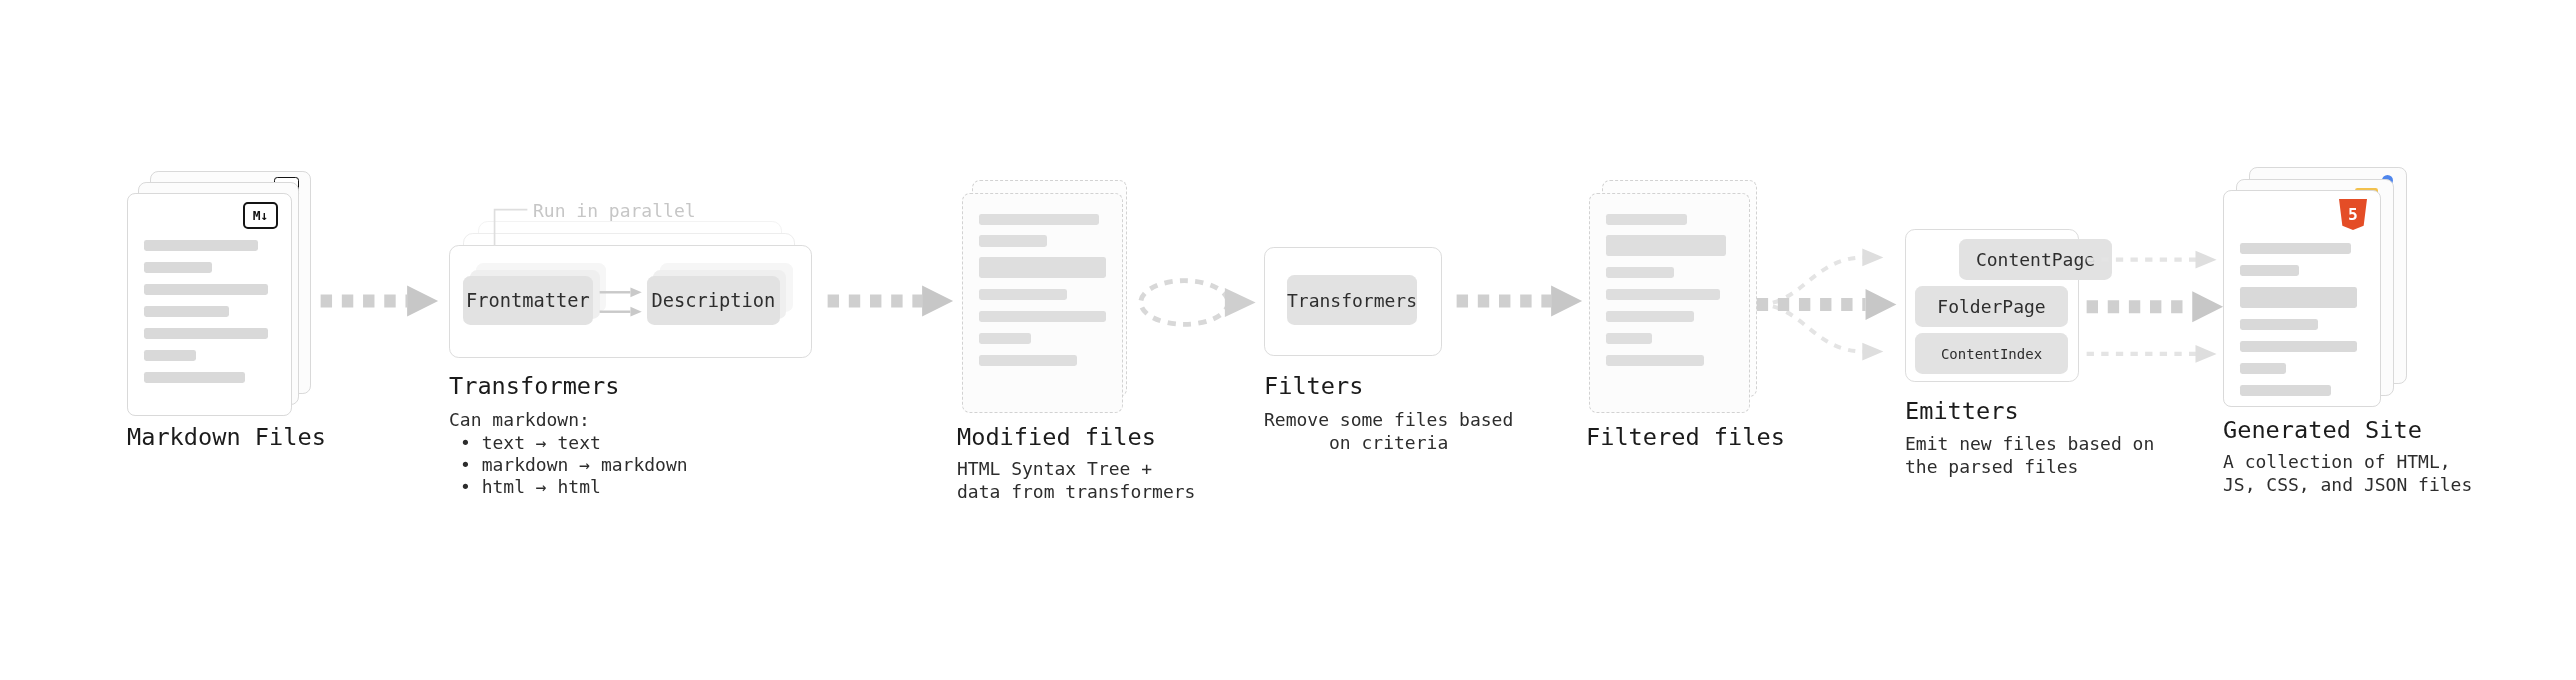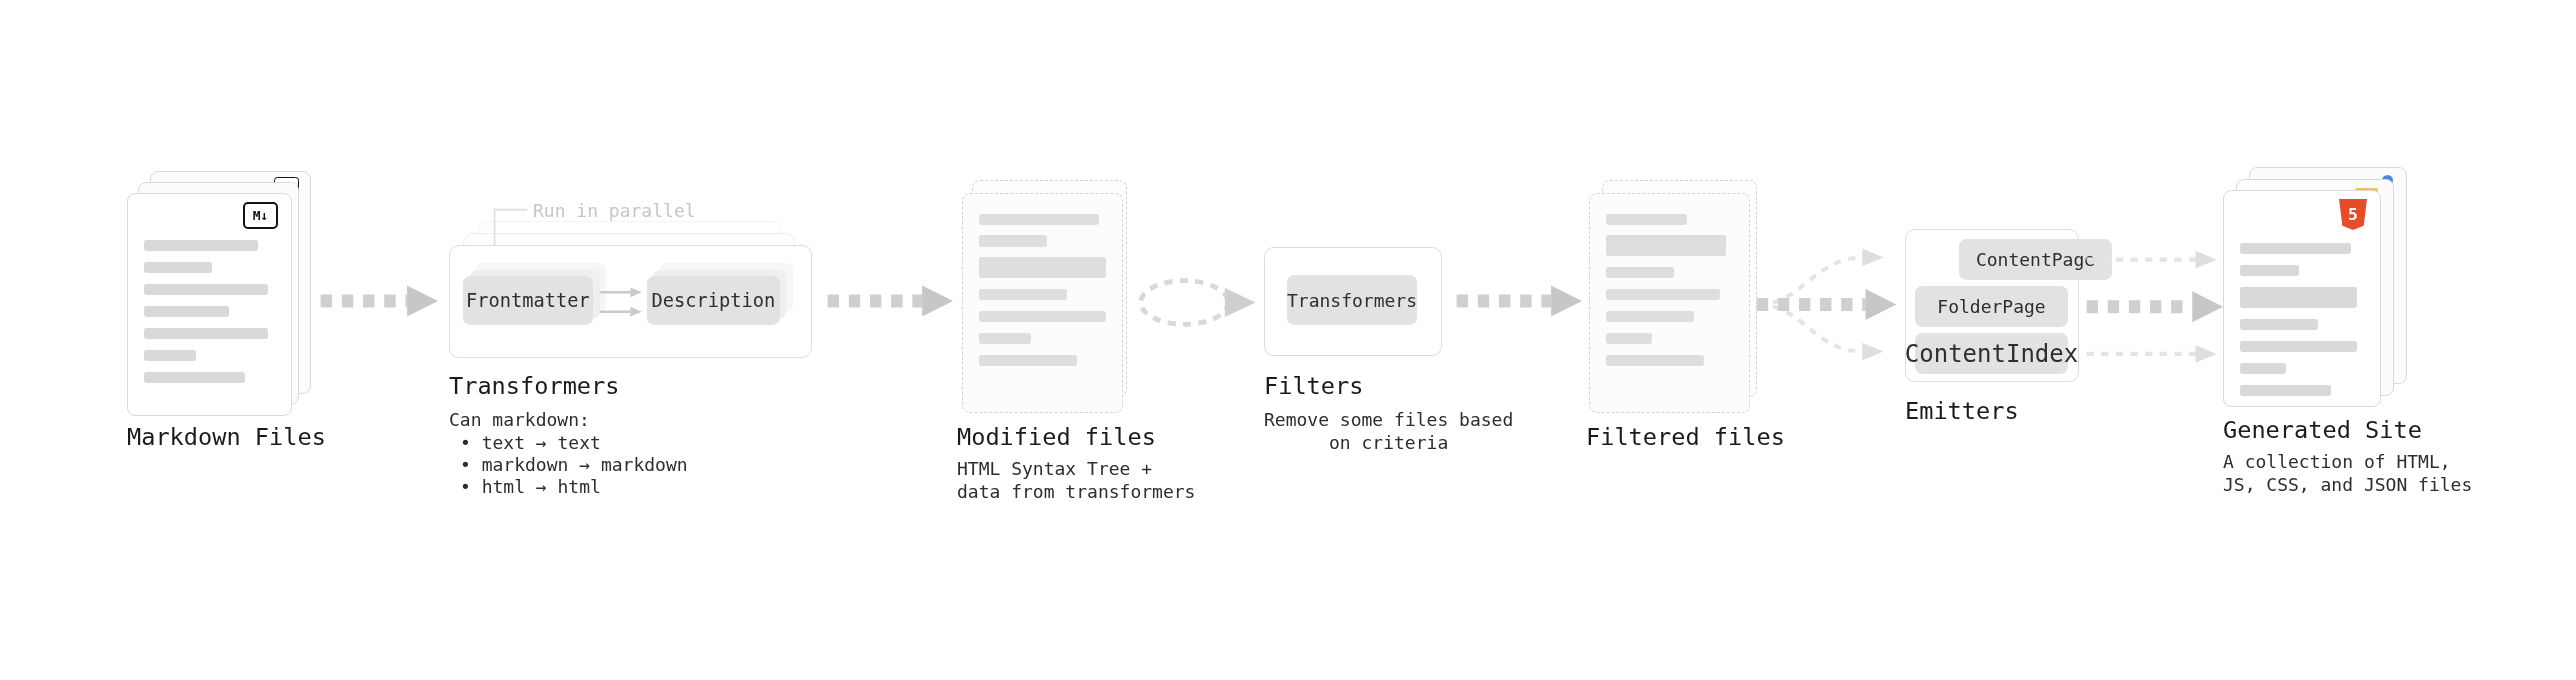--- a/index.html
+++ b/index.html
@@ -148,22 +148,24 @@
     <polygon points="132,24 158,35 132,46" fill="#dedede"></polygon>
     <path d="M4,93 C 58,93 72,151 134,151" fill="none" stroke="#e4e4e4" stroke-width="5" stroke-dasharray="9 9"></path>
     <polygon points="132,140 158,151 132,162" fill="#dedede"></polygon>
     <line x1="2" y1="93" x2="136" y2="93" stroke="#cfcfcf" stroke-width="16" stroke-dasharray="14 12"></line>
     <polygon points="136,74 174,93 136,112" fill="#c7c7c7"></polygon>
   </svg>
 
   <div class="outerbox" style="left:1905px;top:229px;width:172px;height:151px;"></div>
   <div class="btn" style="left:1915px;top:239px;width:153px;height:41px;font-size:18px;margin-left:44px;">ContentPage</div>
   <div class="btn" style="left:1915px;top:286px;width:153px;height:41px;font-size:18px;">FolderPage</div>
-  <div class="btn" style="left:1915px;top:333px;width:153px;height:41px;font-size:24px;">ContentIndex</div>
+  <div class="btn" style="left:1915px;top:333px;width:153px;height:41px;font-size:14px;">ContentIndex</div>
   <div class="nodelabel" style="left:1905px;top:397px;">Emitters</div>
+  <div class="desc" style="left:1905px;top:432px;">Emit new files based on
+the parsed files</div>
 
   <svg class="abs" style="left:2085px;top:236px;" width="143" height="135" viewBox="0 0 176 166">
     <line x1="2" y1="29" x2="138" y2="29" stroke="#e4e4e4" stroke-width="5" stroke-dasharray="9 9"></line>
     <polygon points="136,18 162,29 136,40" fill="#dedede"></polygon>
     <line x1="2" y1="87" x2="132" y2="87" stroke="#cfcfcf" stroke-width="16" stroke-dasharray="14 12"></line>
     <polygon points="132,68 170,87 132,106" fill="#c7c7c7"></polygon>
     <line x1="2" y1="145" x2="138" y2="145" stroke="#e4e4e4" stroke-width="5" stroke-dasharray="9 9"></line>
     <polygon points="136,134 162,145 136,156" fill="#dedede"></polygon>
   </svg>
 

